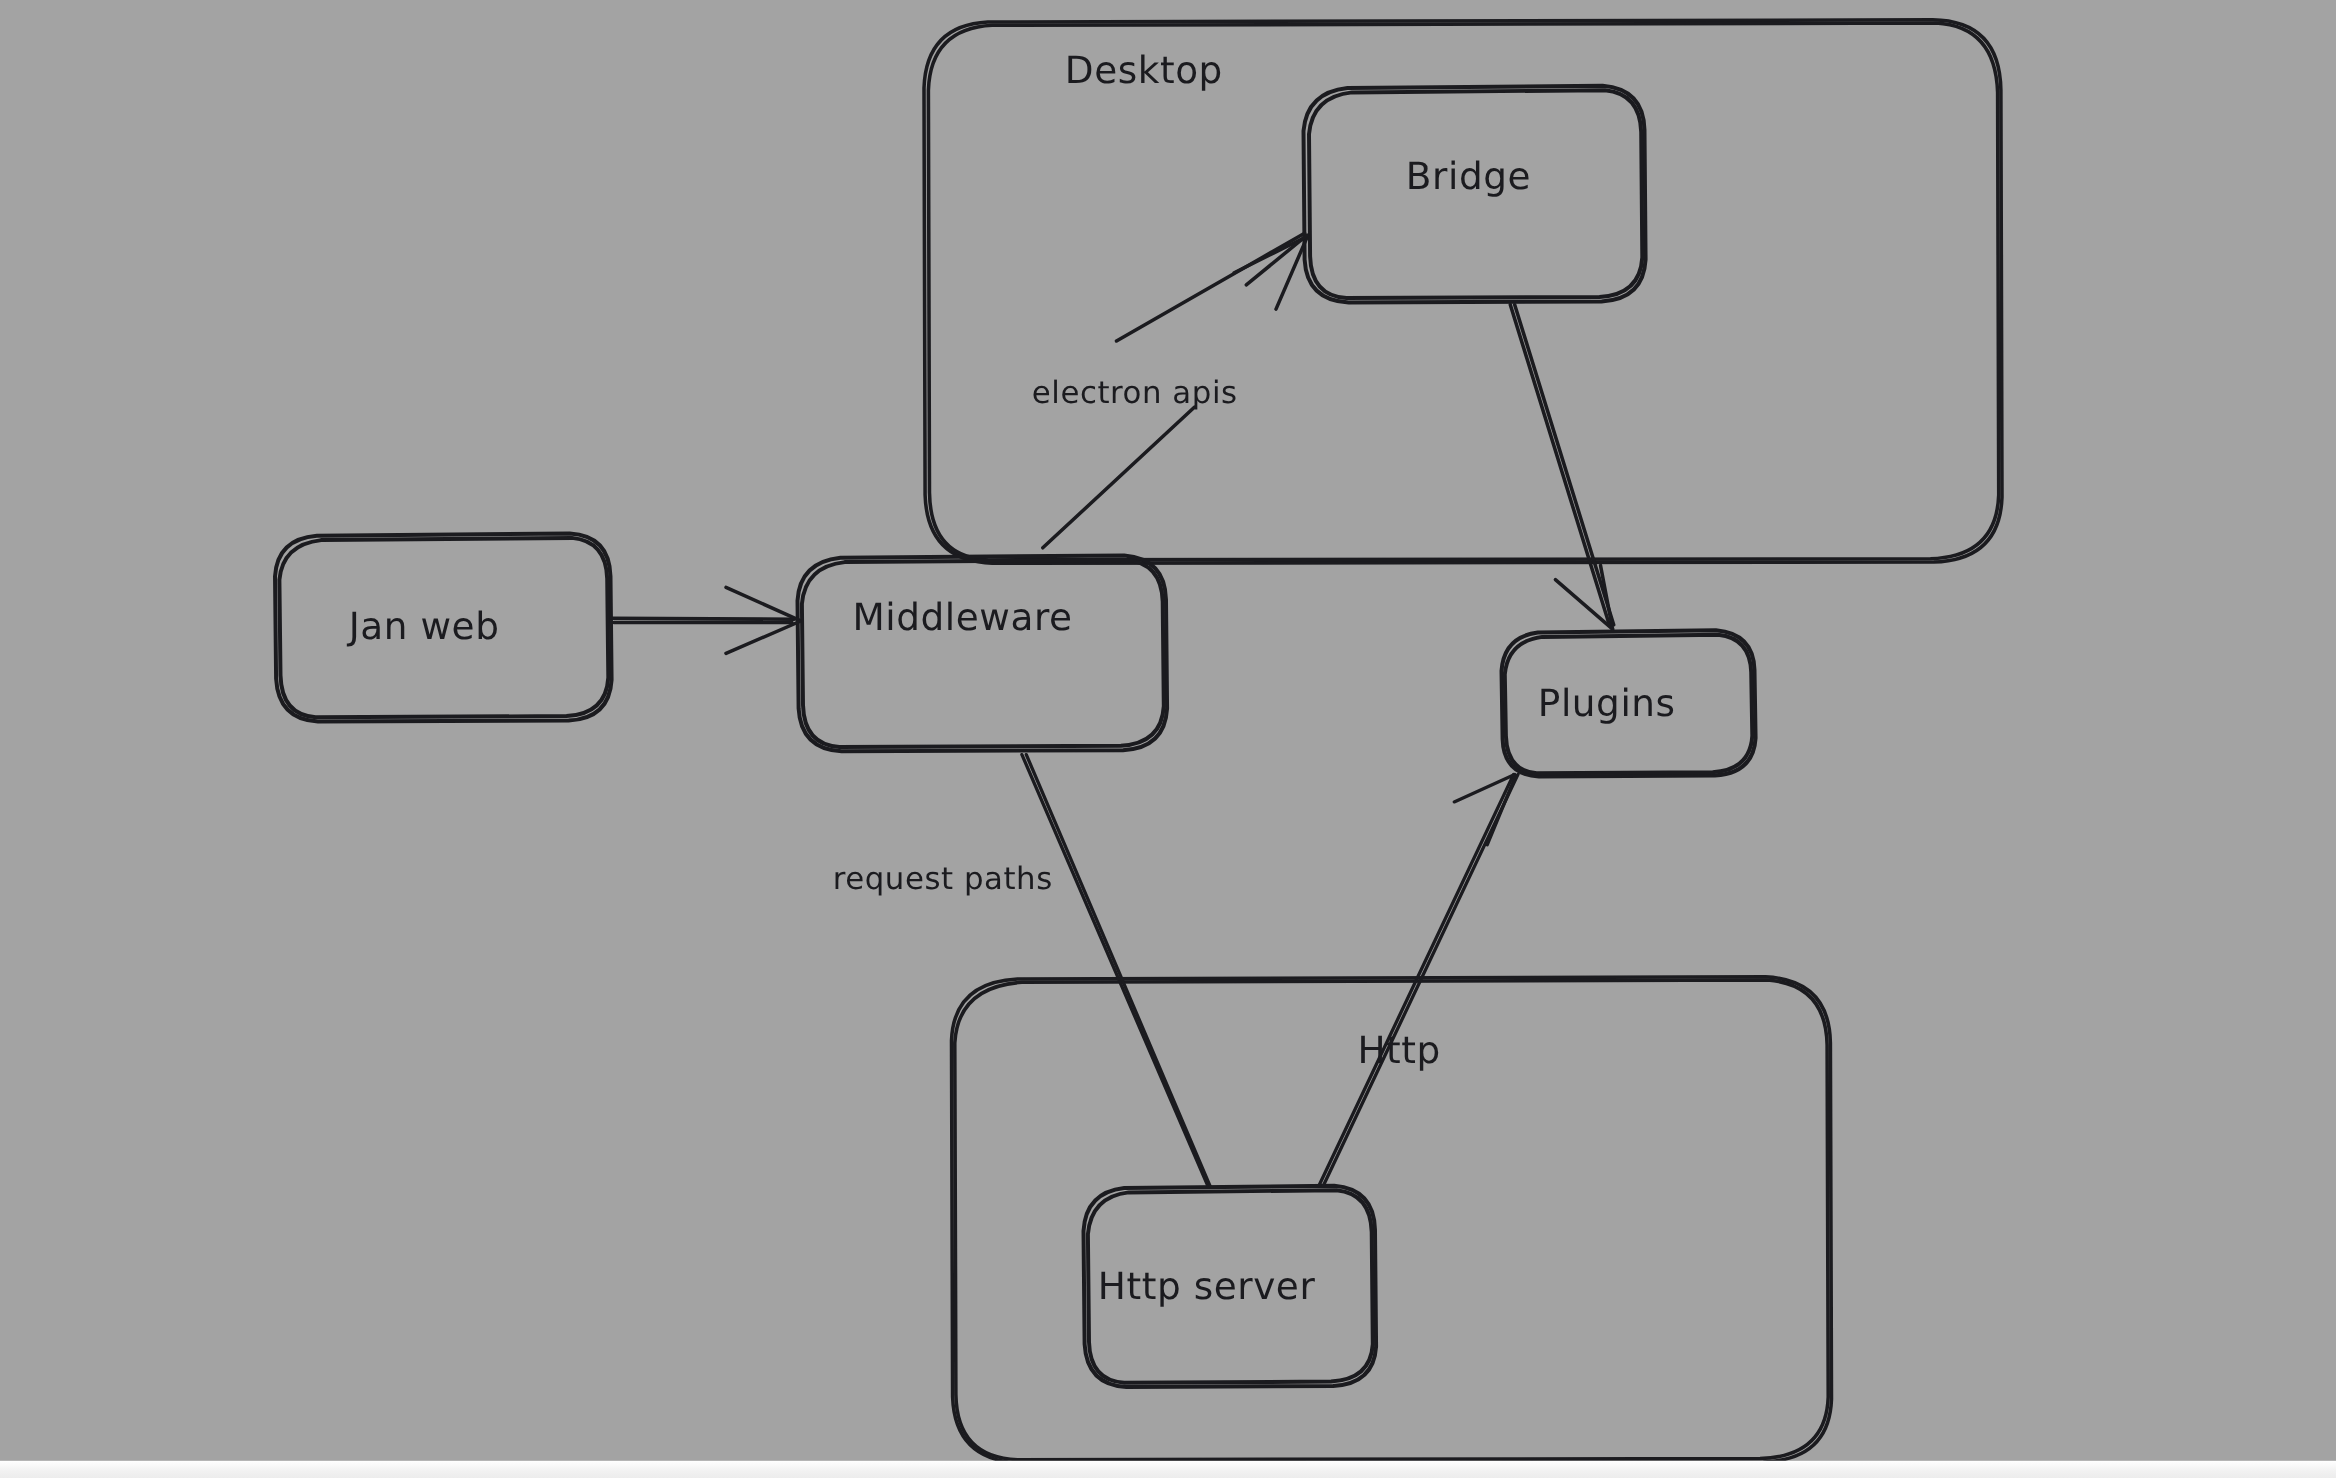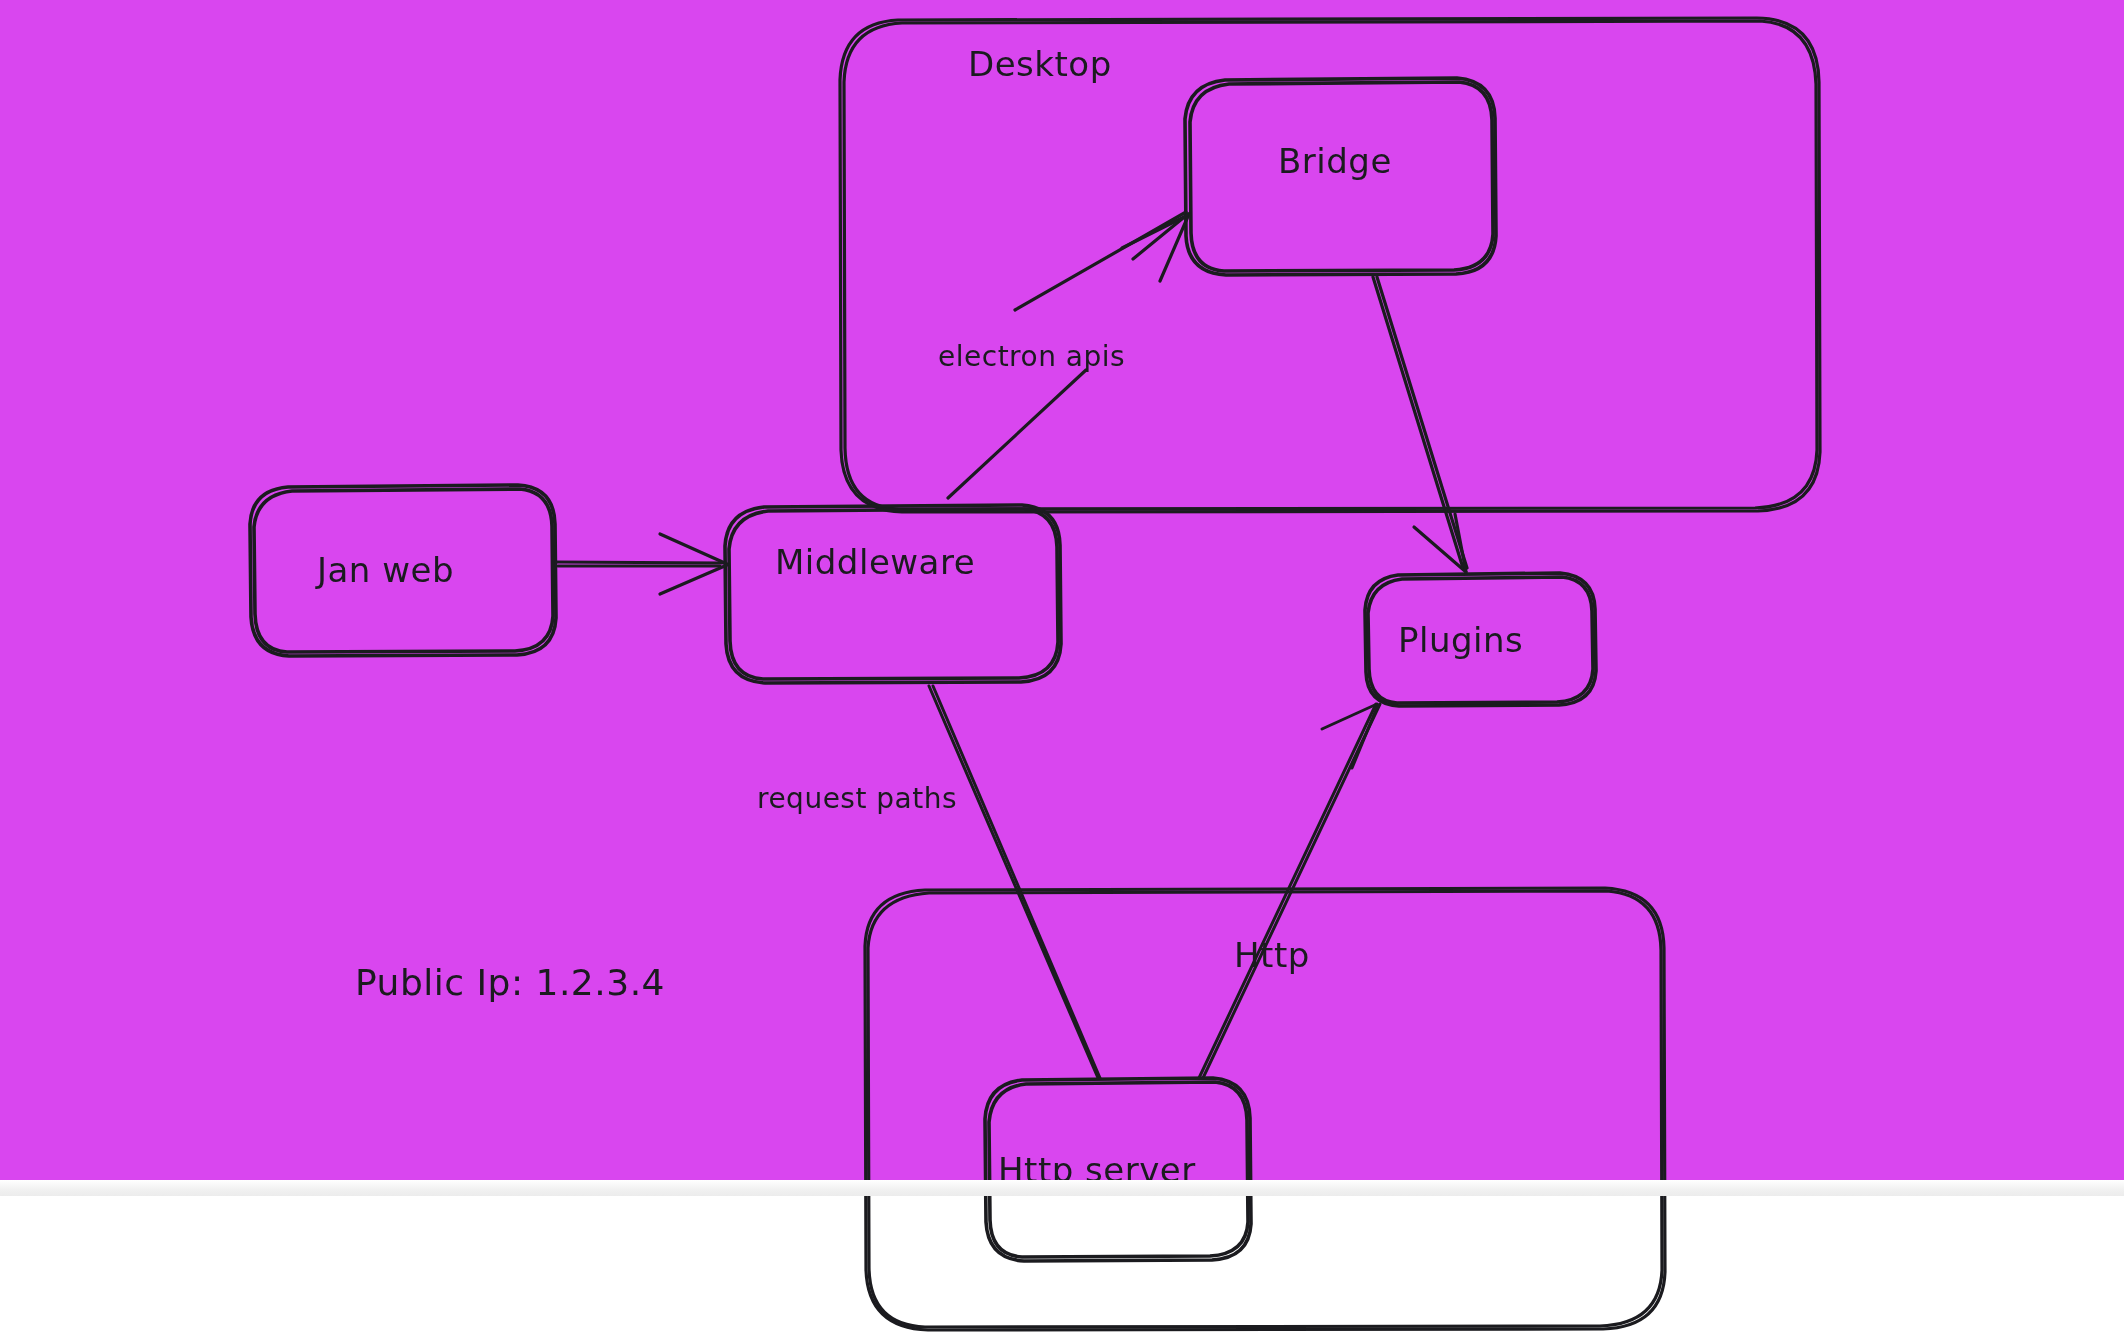--- a/index.html
+++ b/index.html
@@ -1,21 +1,21 @@
 <!DOCTYPE html>
 <html><head>
 <meta charset="utf-8">
 <style>
   html,body{margin:0;padding:0;background:#ffffff;}
   body{
     width:2124px;height:1344px;overflow:hidden;
     font-family:"DejaVu Sans", sans-serif;
     background:#ffffff;
   }
-  #canvas{position:relative;width:2124px;height:1196px;background:#d946ef;}
+  #canvas{position:relative;width:2124px;height:1344px;background:#a3a3a3;}
   #sketch{position:absolute;inset:0;width:2124px;height:1344px;display:block;}
   .bottom-strip{
     position:absolute;left:0;bottom:0;width:2124px;height:16px;
     background:linear-gradient(to bottom,#ffffff 0%,#f1f1f1 60%,#ececec 100%);
   }
   
   .hw{
     position:absolute;
     color:#1b1b1f;
     font-family:"DejaVu Sans", sans-serif;
@@ -150,18 +150,17 @@
 
   <div class="hw node-label" style="left:1398px;top:620px;">Plugins</div>
 
   <div class="hw node-label" style="left:998px;top:1150px;">Http server</div>
 
   <div class="hw edge-label" style="left:938px;top:340px;">electron apis</div>
 
   <div class="hw edge-label" style="left:757px;top:782px;">request paths</div>
 
   <div class="note-block" style="left:355px;top:960px;">
-    <div class="hw note-line" style="position:relative;left:0;top:0;">Public Ip: 1.2.3.4</div>
   </div>
 
   <div class="bottom-strip"></div>
 
 </div>
 
 </body></html>

